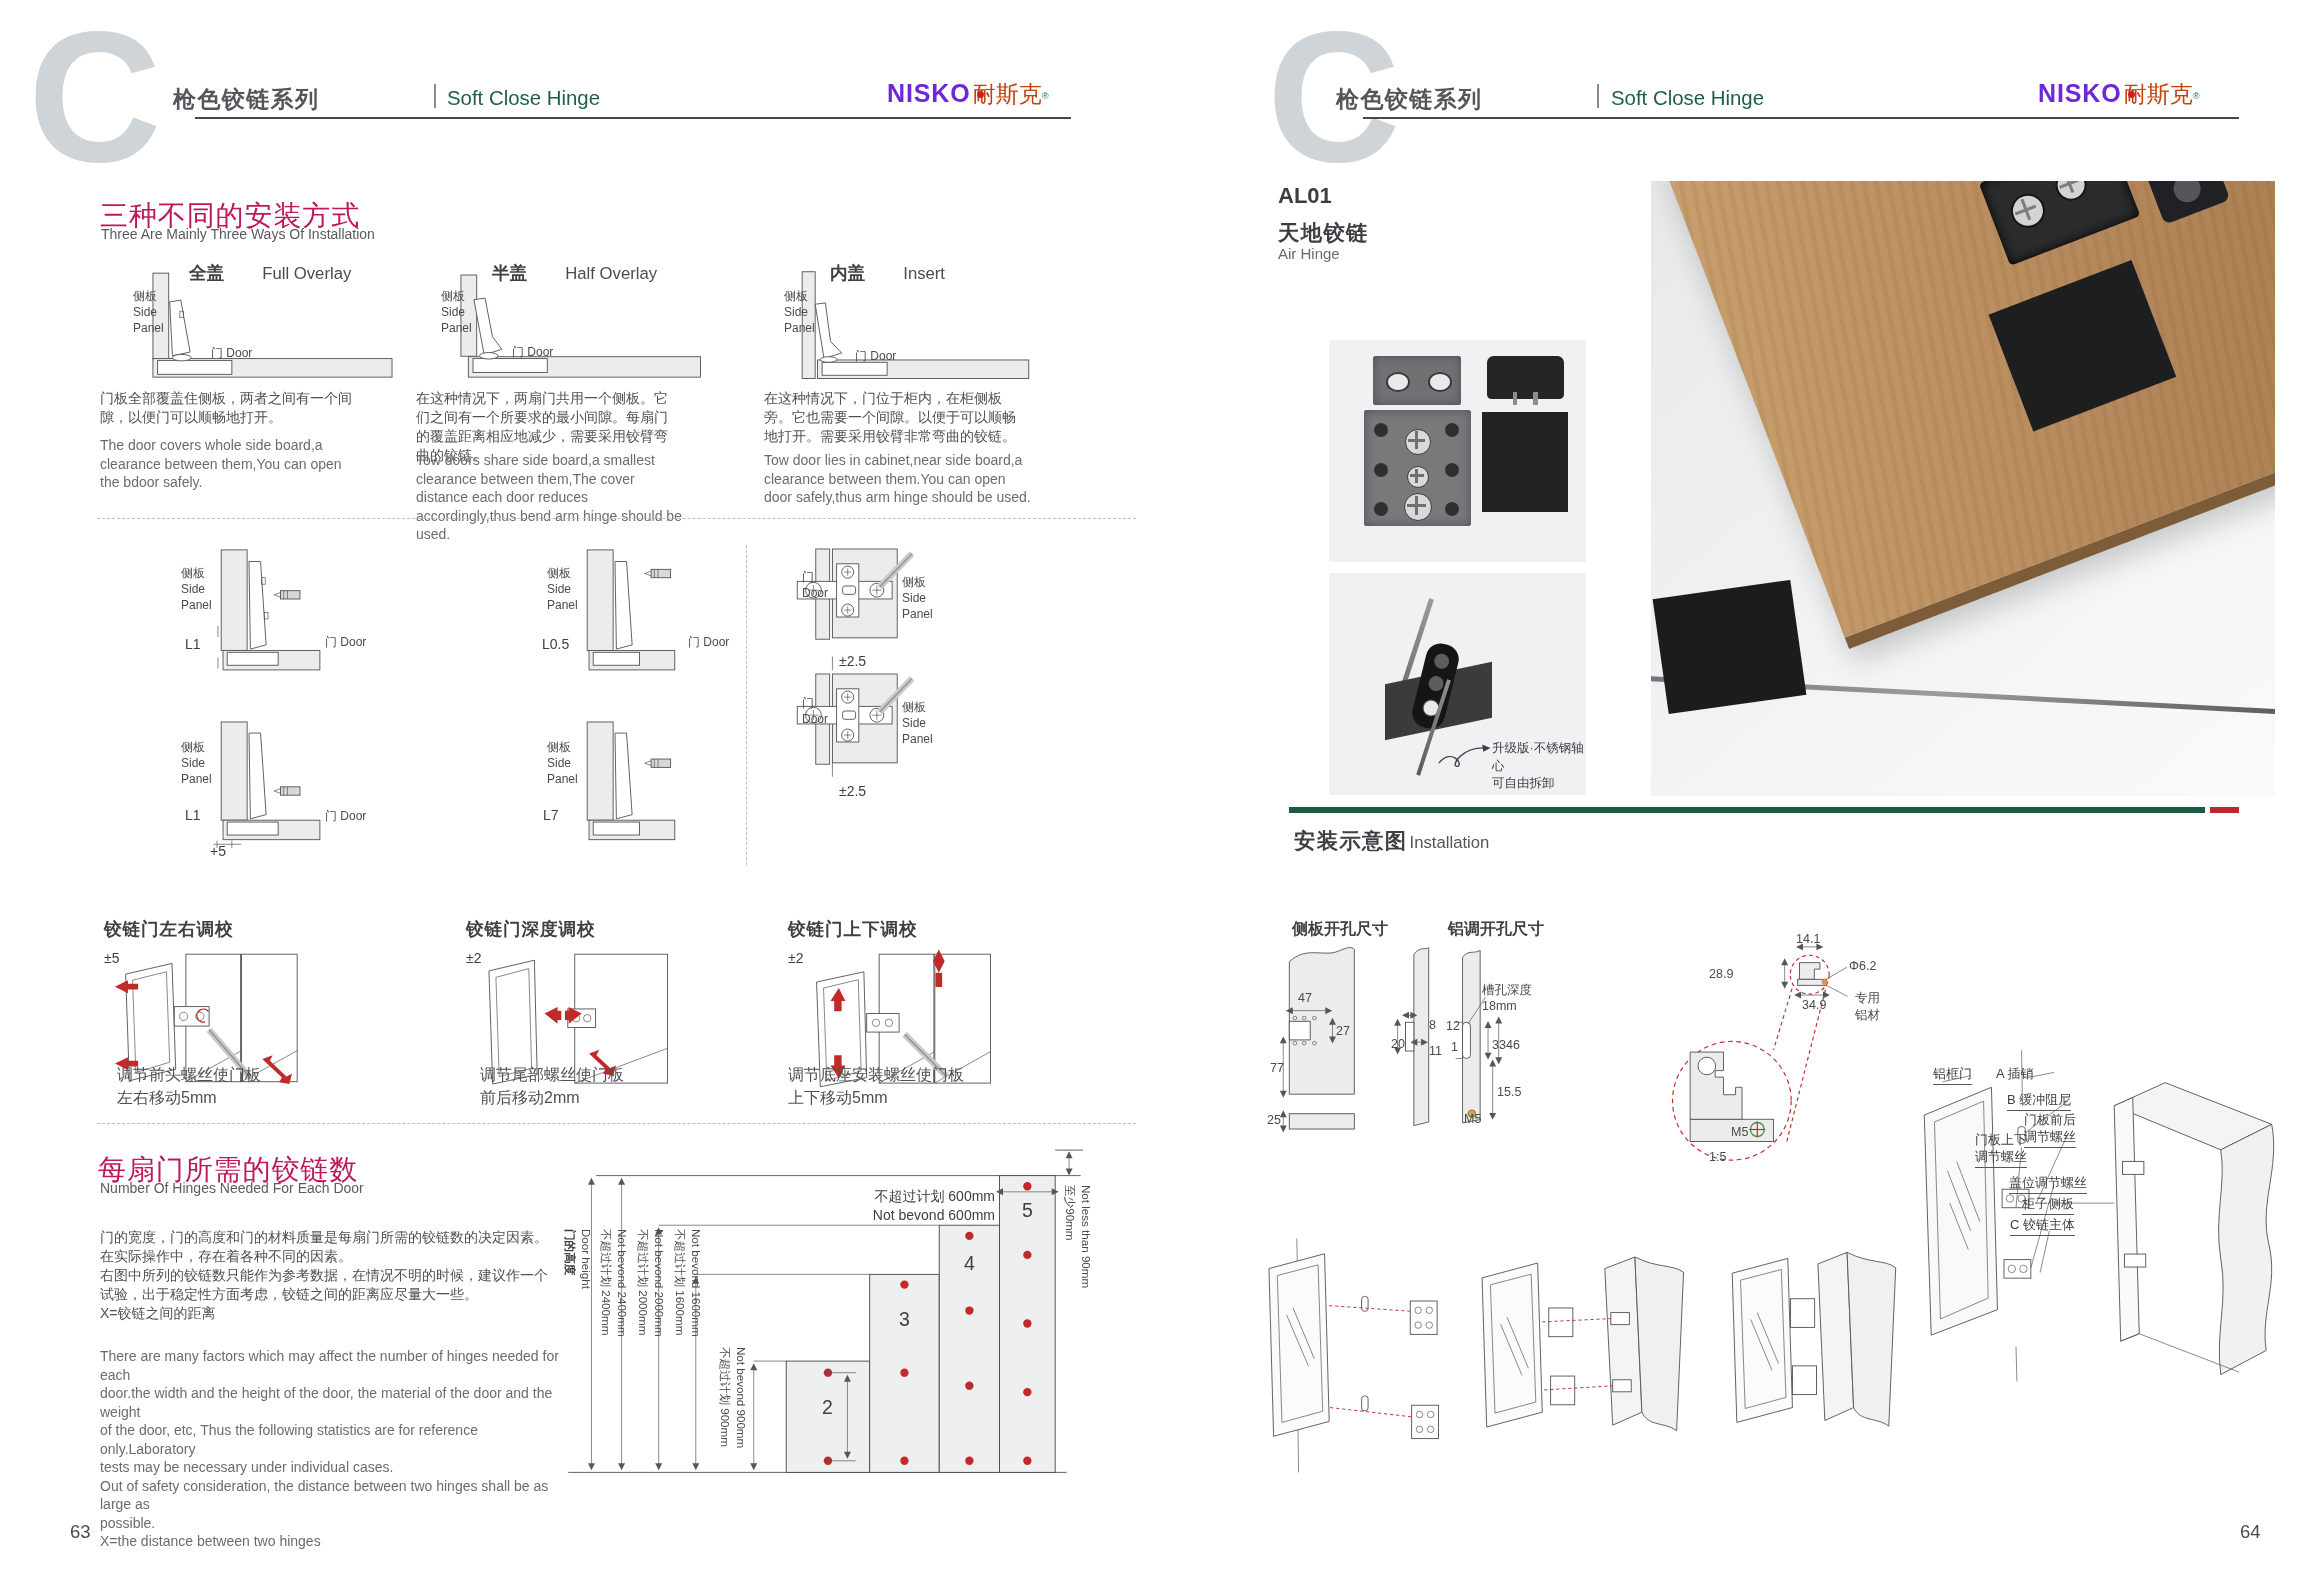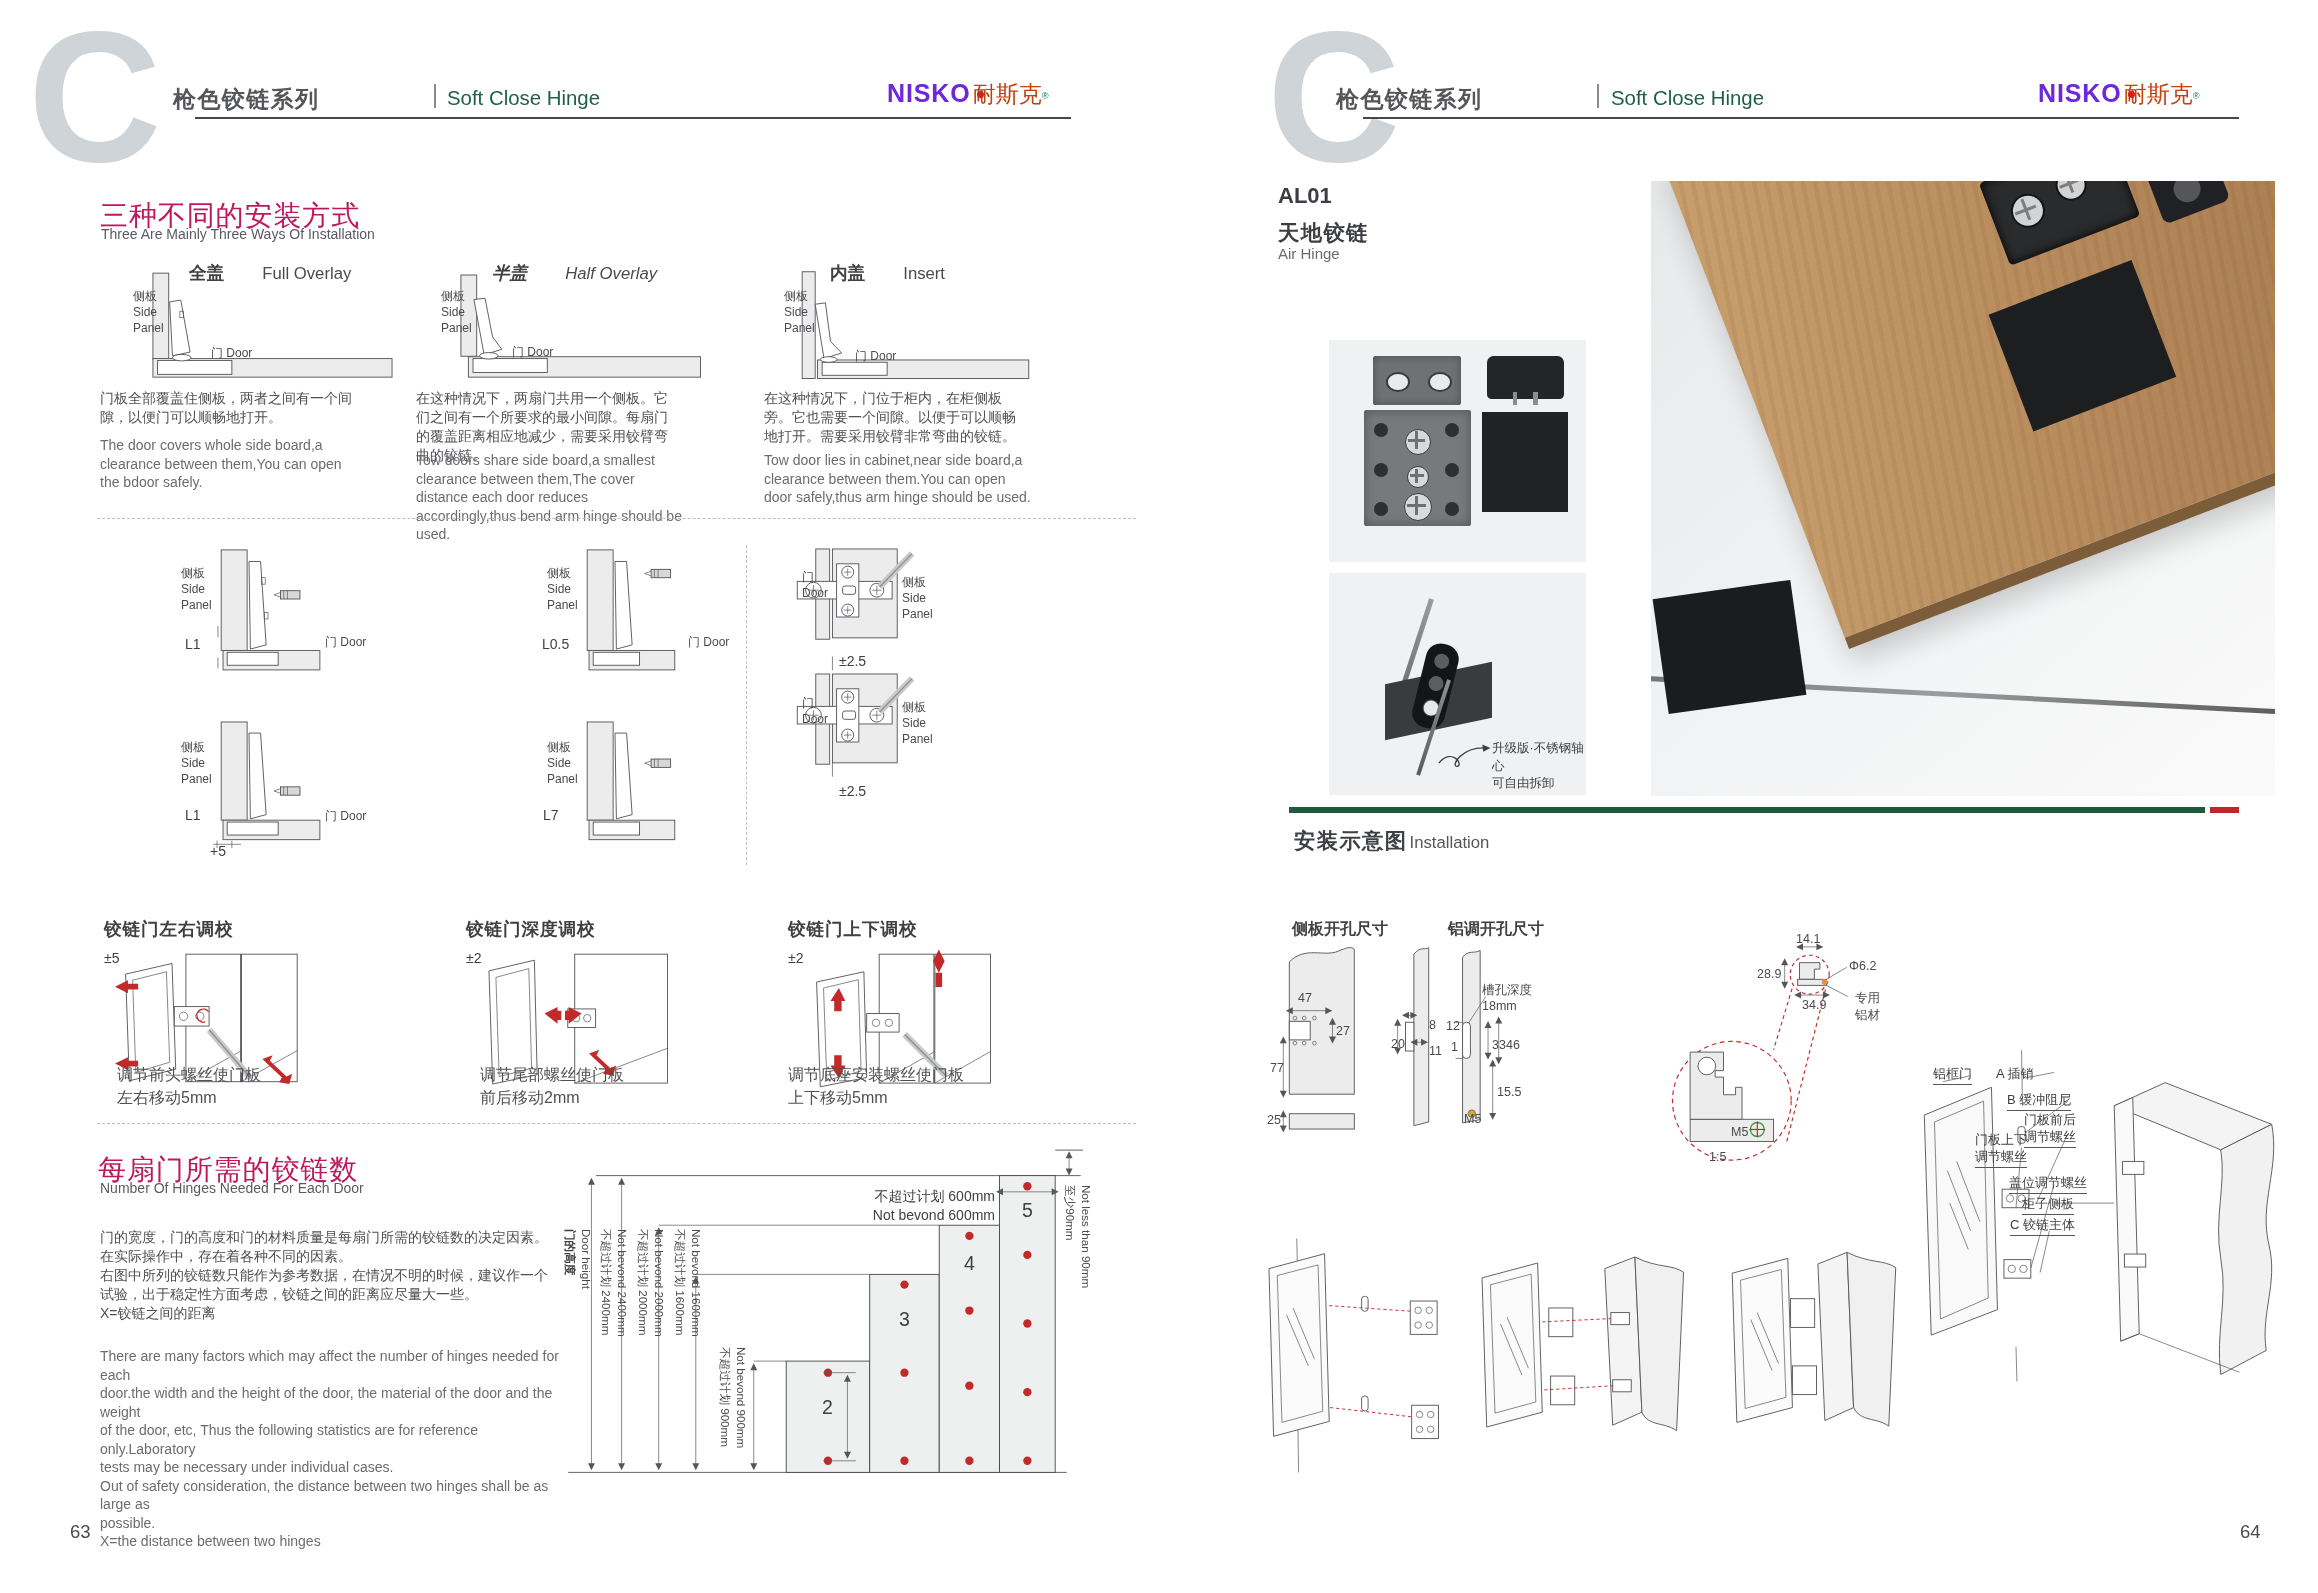--- a/index.html
+++ b/index.html
@@ -59,21 +59,21 @@
   <div class="abs" style="left:977px;top:91px;width:7.4px;height:7.4px;border-radius:50%;background:#cc2222;"></div>
   <div class="abs hd-line" style="left:195px;top:117px;width:876px;"></div>
 
   <div class="abs sec-cn" style="left:100px;top:197px;">三种不同的安装方式</div>
   <div class="abs sec-en" style="left:101px;top:226px;">Three Are Mainly Three Ways Of Installation</div>
 
   <div class="abs" style="left:189px;top:261px;">
     <span class="mt-cn">全盖</span>
     <span class="mt-en">Full Overlay</span>
   </div>
-  <div class="abs" style="left:492px;top:261px;font-style:italic;">
+  <div class="abs" style="left:492px;top:261px;">
     <span class="mt-cn">半盖</span>
     <span class="mt-en">Half Overlay</span>
   </div>
   <div class="abs" style="left:830px;top:261px;">
     <span class="mt-cn">内盖</span>
     <span class="mt-en">Insert</span>
   </div>
 
   <svg class="abs" style="left:139px;top:260px;" width="260" height="121" viewBox="0 0 560 260">
     <rect class="pnl" x="30" y="28" width="34" height="185"></rect>
@@ -621,21 +621,21 @@
     <line class="thin" x1="354" y1="128" x2="398" y2="102"></line>
     <line class="thin" x1="354" y1="141" x2="400" y2="165"></line>
     <rect class="pnl" x="60" y="430" width="180" height="48"></rect>
     <path class="pnl" d="M60,285 h72 v40 h-18 v14 h18 v38 h26 v-16 h14 v69 h-112 Z"></path>
     <circle class="wht" cx="96" cy="315" r="19"></circle>
     <circle cx="205" cy="452" r="15" fill="none" stroke="#3f9a48" stroke-width="3"></circle>
     <line x1="188" y1="452" x2="222" y2="452" stroke="#c22a2a" stroke-width="2.5"></line>
     <line x1="205" y1="435" x2="205" y2="469" stroke="#c22a2a" stroke-width="2.5"></line>
   </svg>
   <div class="abs dim" style="left:1796px;top:932px;">14.1</div>
-  <div class="abs dim" style="left:1757px;top:967px;text-align:right;">28.9</div>
+  <div class="abs dim" style="left:1709px;top:967px;text-align:right;">28.9</div>
   <div class="abs dim" style="left:1802px;top:998px;">34.9</div>
   <div class="abs dim" style="left:1849px;top:959px;">Φ6.2</div>
   <div class="abs dim" style="left:1855px;top:990px;">
     <div>专用</div>
     <div>铝材</div>
   </div>
   <div class="abs dim" style="left:1731px;top:1125px;">M5</div>
   <div class="abs dim" style="left:1709px;top:1150px;">1:5</div>
 
   <svg class="abs" style="left:1915px;top:1050px;" width="366" height="334" viewBox="0 0 790 720">

